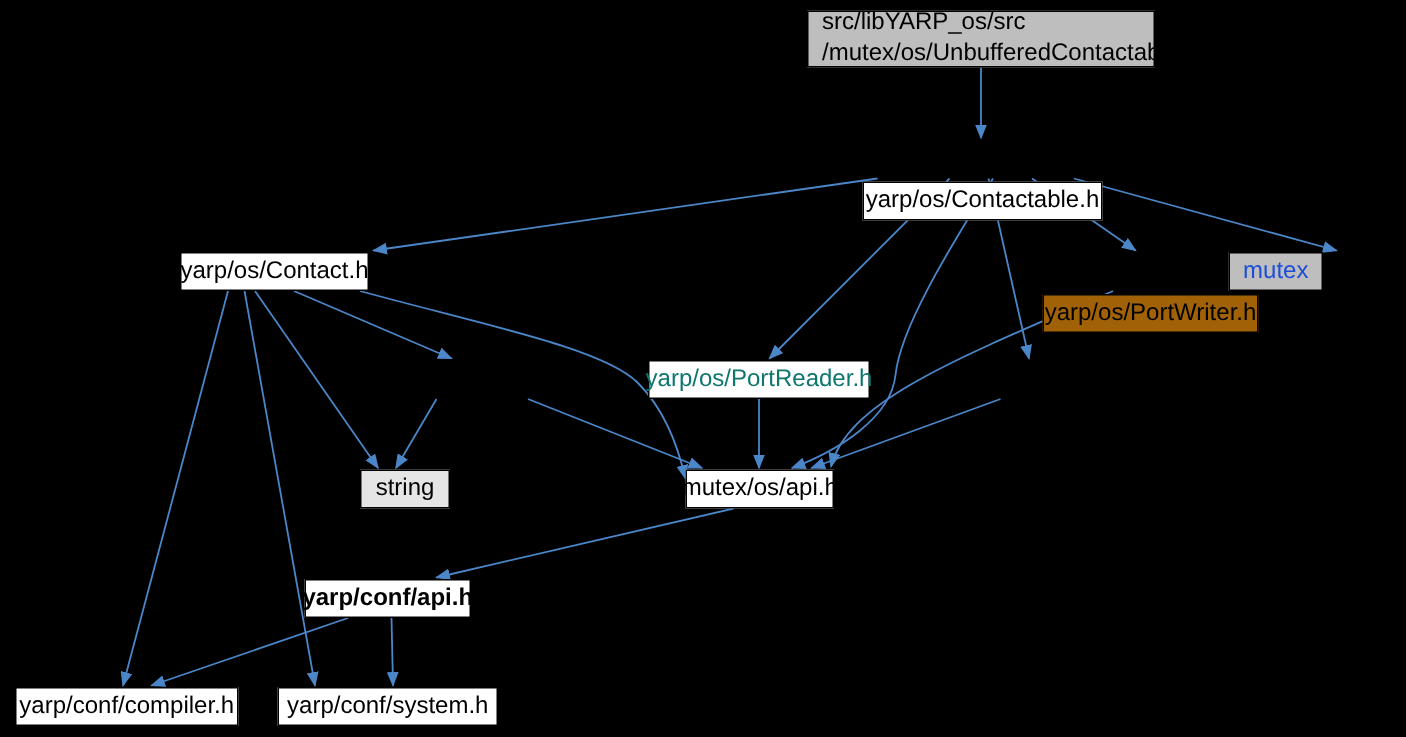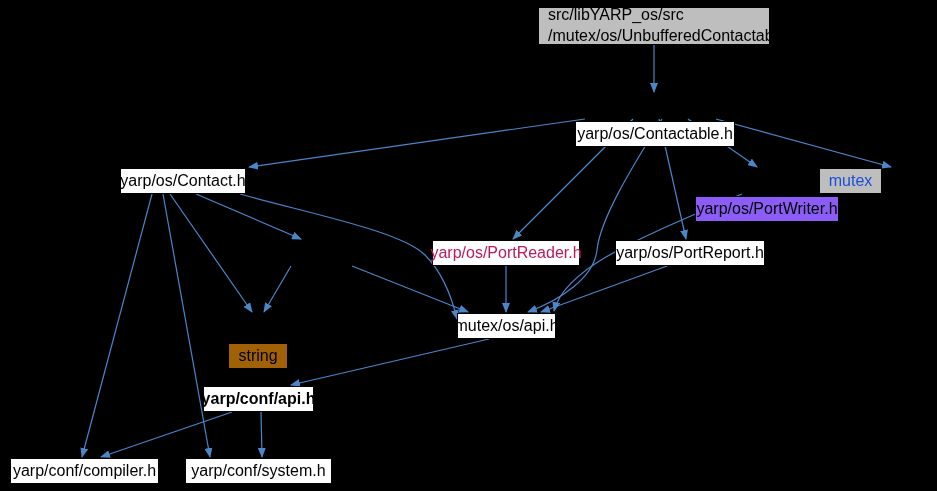--- a/index.html
+++ b/index.html
@@ -83,38 +83,35 @@
   </div>
 
   <div class="node" style="left: 575px; top: 93px; width: 160px; height: 26px; background: rgb(255, 255, 255); border-color: rgb(0, 0, 0); color: rgb(0, 0, 0); margin-top: 28px;">
     <span>yarp/os/Contactable.h</span>
   </div>
 
   <div class="node" style="left: 120px; top: 168px; width: 126px; height: 26px; background: rgb(255, 255, 255); border-color: rgb(0, 0, 0); color: rgb(0, 0, 0);">
     <span>yarp/os/Contact.h</span>
   </div>
 
-  <div class="node" style="left: 695px; top: 168px; width: 144px; height: 26px; background: #8b5cf6; border-color: rgb(0, 0, 0); color: rgb(0, 0, 0); margin-top: 28px;">
+  <div class="node" style="left: 695px; top: 168px; width: 144px; height: 26px; background: #a16207; border-color: rgb(0, 0, 0); color: rgb(0, 0, 0); margin-top: 28px;">
     <span>yarp/os/PortWriter.h</span>
   </div>
 
   <div class="node gray" style="left: 819px; top: 168px; width: 63px; height: 26px; background: rgb(190, 190, 190); border-color: rgb(0, 0, 0); color: #1d4ed8;">
     <span>mutex</span>
   </div>
 
 
-  <div class="node" style="left: 432px; top: 240px; width: 148px; height: 26px; background: rgb(255, 255, 255); border-color: rgb(0, 0, 0); color: #be185d;">
+  <div class="node" style="left: 432px; top: 240px; width: 148px; height: 26px; background: rgb(255, 255, 255); border-color: rgb(0, 0, 0); color: #0f766e;">
     <span>yarp/os/PortReader.h</span>
   </div>
 
-  <div class="node" style="left: 615px; top: 240px; width: 150px; height: 26px; background: rgb(255, 255, 255); border-color: rgb(0, 0, 0); color: rgb(0, 0, 0);">
-    <span>yarp/os/PortReport.h</span>
-  </div>
 
-  <div class="node gray" style="left: 228px; top: 313px; width: 60px; height: 26px; background: #a16207; border-color: rgb(0, 0, 0); color: rgb(0, 0, 0); margin-top: 30px;">
+  <div class="node gray" style="left: 240px; top: 313px; width: 60px; height: 26px; background: #e5e5e5; border-color: rgb(0, 0, 0); color: rgb(0, 0, 0);">
     <span>string</span>
   </div>
 
   <div class="node" style="left: 457px; top: 313px; width: 99px; height: 26px; background: rgb(255, 255, 255); border-color: rgb(0, 0, 0); color: rgb(0, 0, 0);">
     <span>mutex/os/api.h</span>
   </div>
 
   <div class="node" style="left: 203px; top: 386px; width: 111px; height: 26px; background: rgb(255, 255, 255); border-color: rgb(0, 0, 0); color: rgb(0, 0, 0); font-weight: bold;">
     <span>yarp/conf/api.h</span>
   </div>

